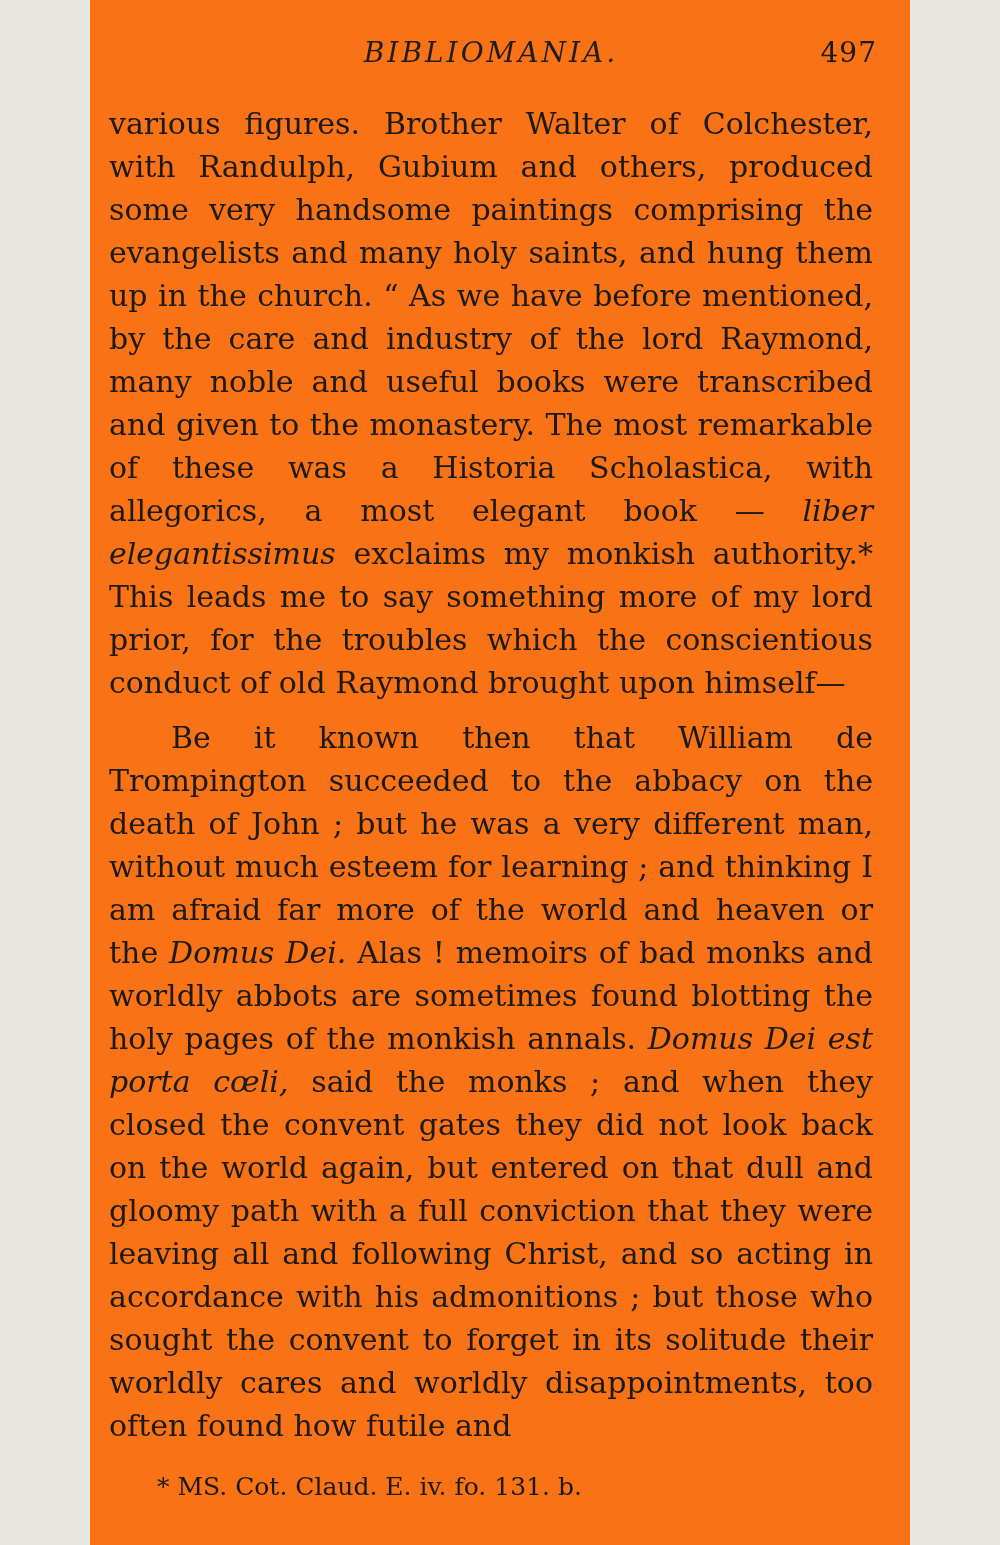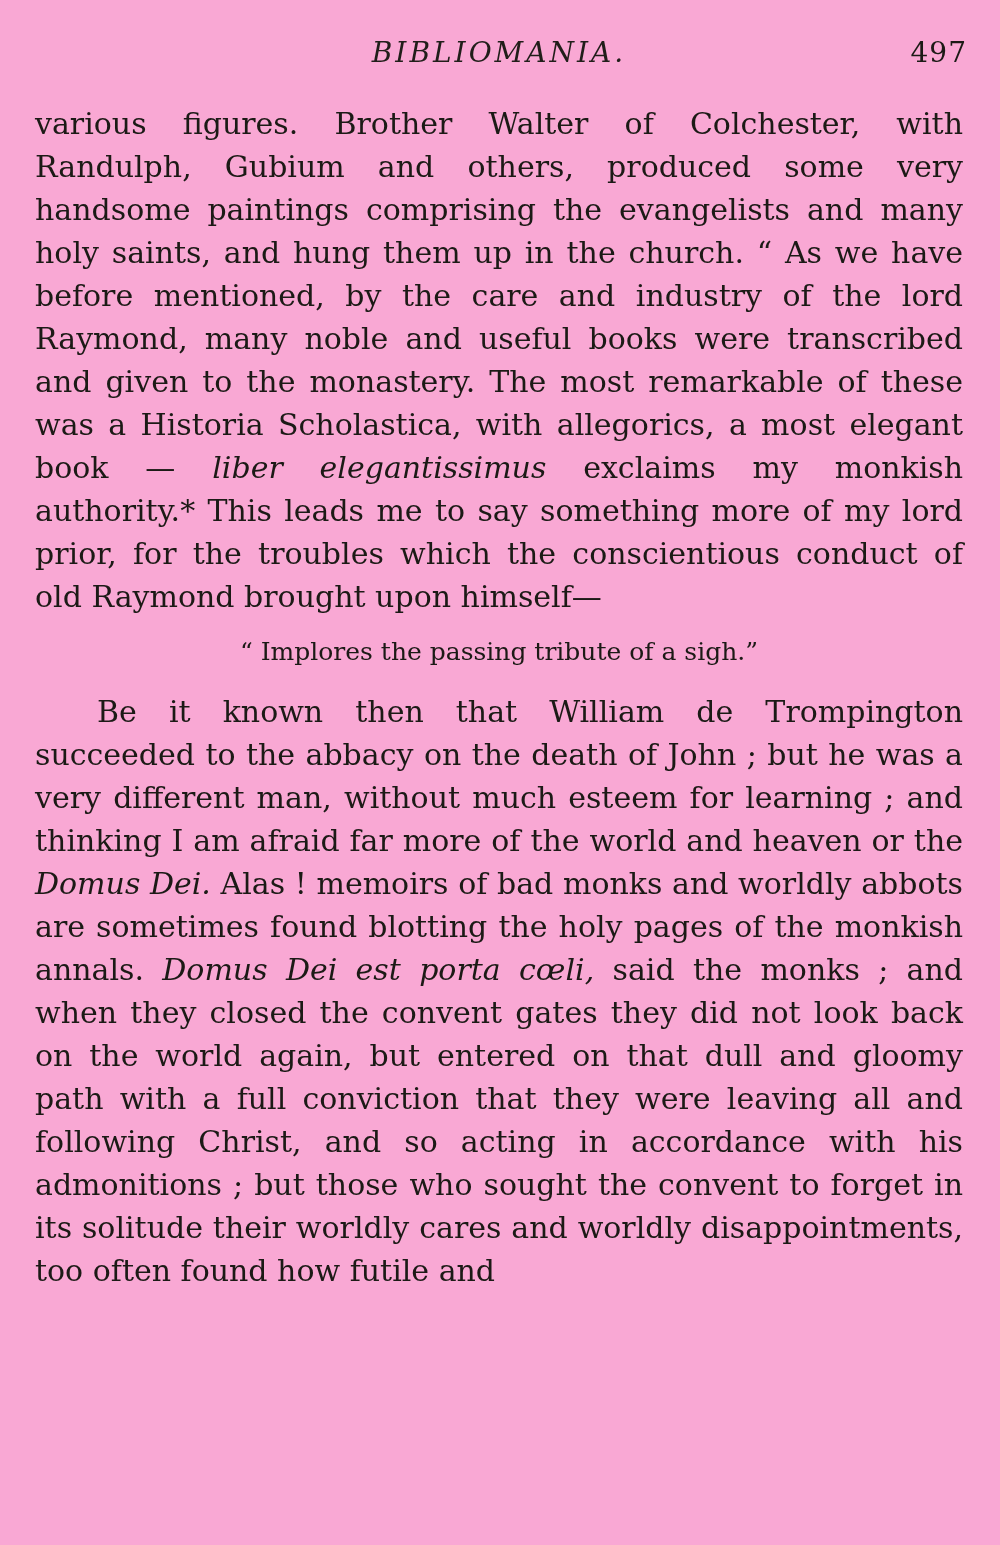--- a/index.html
+++ b/index.html
@@ -2,28 +2,28 @@
 <html><head>
 <meta charset="utf-8">
 <style>
   html, body {
     margin: 0;
     padding: 0;
     background: #e8e6e0;
   }
   .page {
     position: relative;
-    width: 1000px;
+    width: 820px;
     height: 1545px;
     margin: 0 auto;
-    background: #f9a8d4;
+    background: #f97316;
     color: #1c1a16;
     font-family: "DejaVu Serif", "Liberation Serif", serif;
     box-sizing: border-box;
-    padding: 36px 25px 0 23px;
+    padding: 36px 25px 0 7px;
     overflow: hidden;
   }
   .page-header {
     position: relative;
     height: 44px;
   }
   .running-title {
     display: block;
     text-align: center;
     font-style: italic;
@@ -76,20 +76,20 @@
 
   <header class="page-header">
     <span class="running-title">BIBLIOMANIA.</span>
     <span class="page-number">497</span>
   </header>
 
   <main class="page-body">
 
     <p class="para"><span>various figures.  Brother Walter of Colchester, with Randulph, Gubium and others, produced some very handsome paintings comprising the evangelists and many holy saints, and hung them up in the church.  “ As we have before mentioned, by the care and industry of the lord Raymond, many noble and useful books were transcribed and given to the monastery.  The most remarkable of these was a Historia Scholastica, with allegorics, a most elegant book — </span><span class="italic">liber elegantissimus</span><span> exclaims my monkish authority.*  This leads me to say something more of my lord prior, for the troubles which the conscientious conduct of old Raymond brought upon himself—</span></p>
 
-    <div class="verse-quote">“ Implores the passing tribute of a sigh.”</div>
 
     <p class="para para-indent"><span>Be it known then that William de Trompington succeeded to the abbacy on the death of John ; but he was a very different man, without much esteem for learning ; and thinking I am afraid far more of the world and heaven or the </span><span class="italic">Domus Dei.</span><span>  Alas ! memoirs of bad monks and worldly abbots are sometimes found blotting the holy pages of the monkish annals.  </span><span class="italic">Domus Dei est porta cœli,</span><span> said the monks ; and when they closed the convent gates they did not look back on the world again, but entered on that dull and gloomy path with a full conviction that they were leaving all and following Christ, and so acting in accordance with his admonitions ; but those who sought the convent to forget in its solitude their worldly cares and worldly disappointments, too often found how futile and</span></p>
 
+    <div class="footnote">* MS. Cot. Claud. E. iv. fo. 131. b.</div>
 
   </main>
 
 </div>
 
 </body></html>

